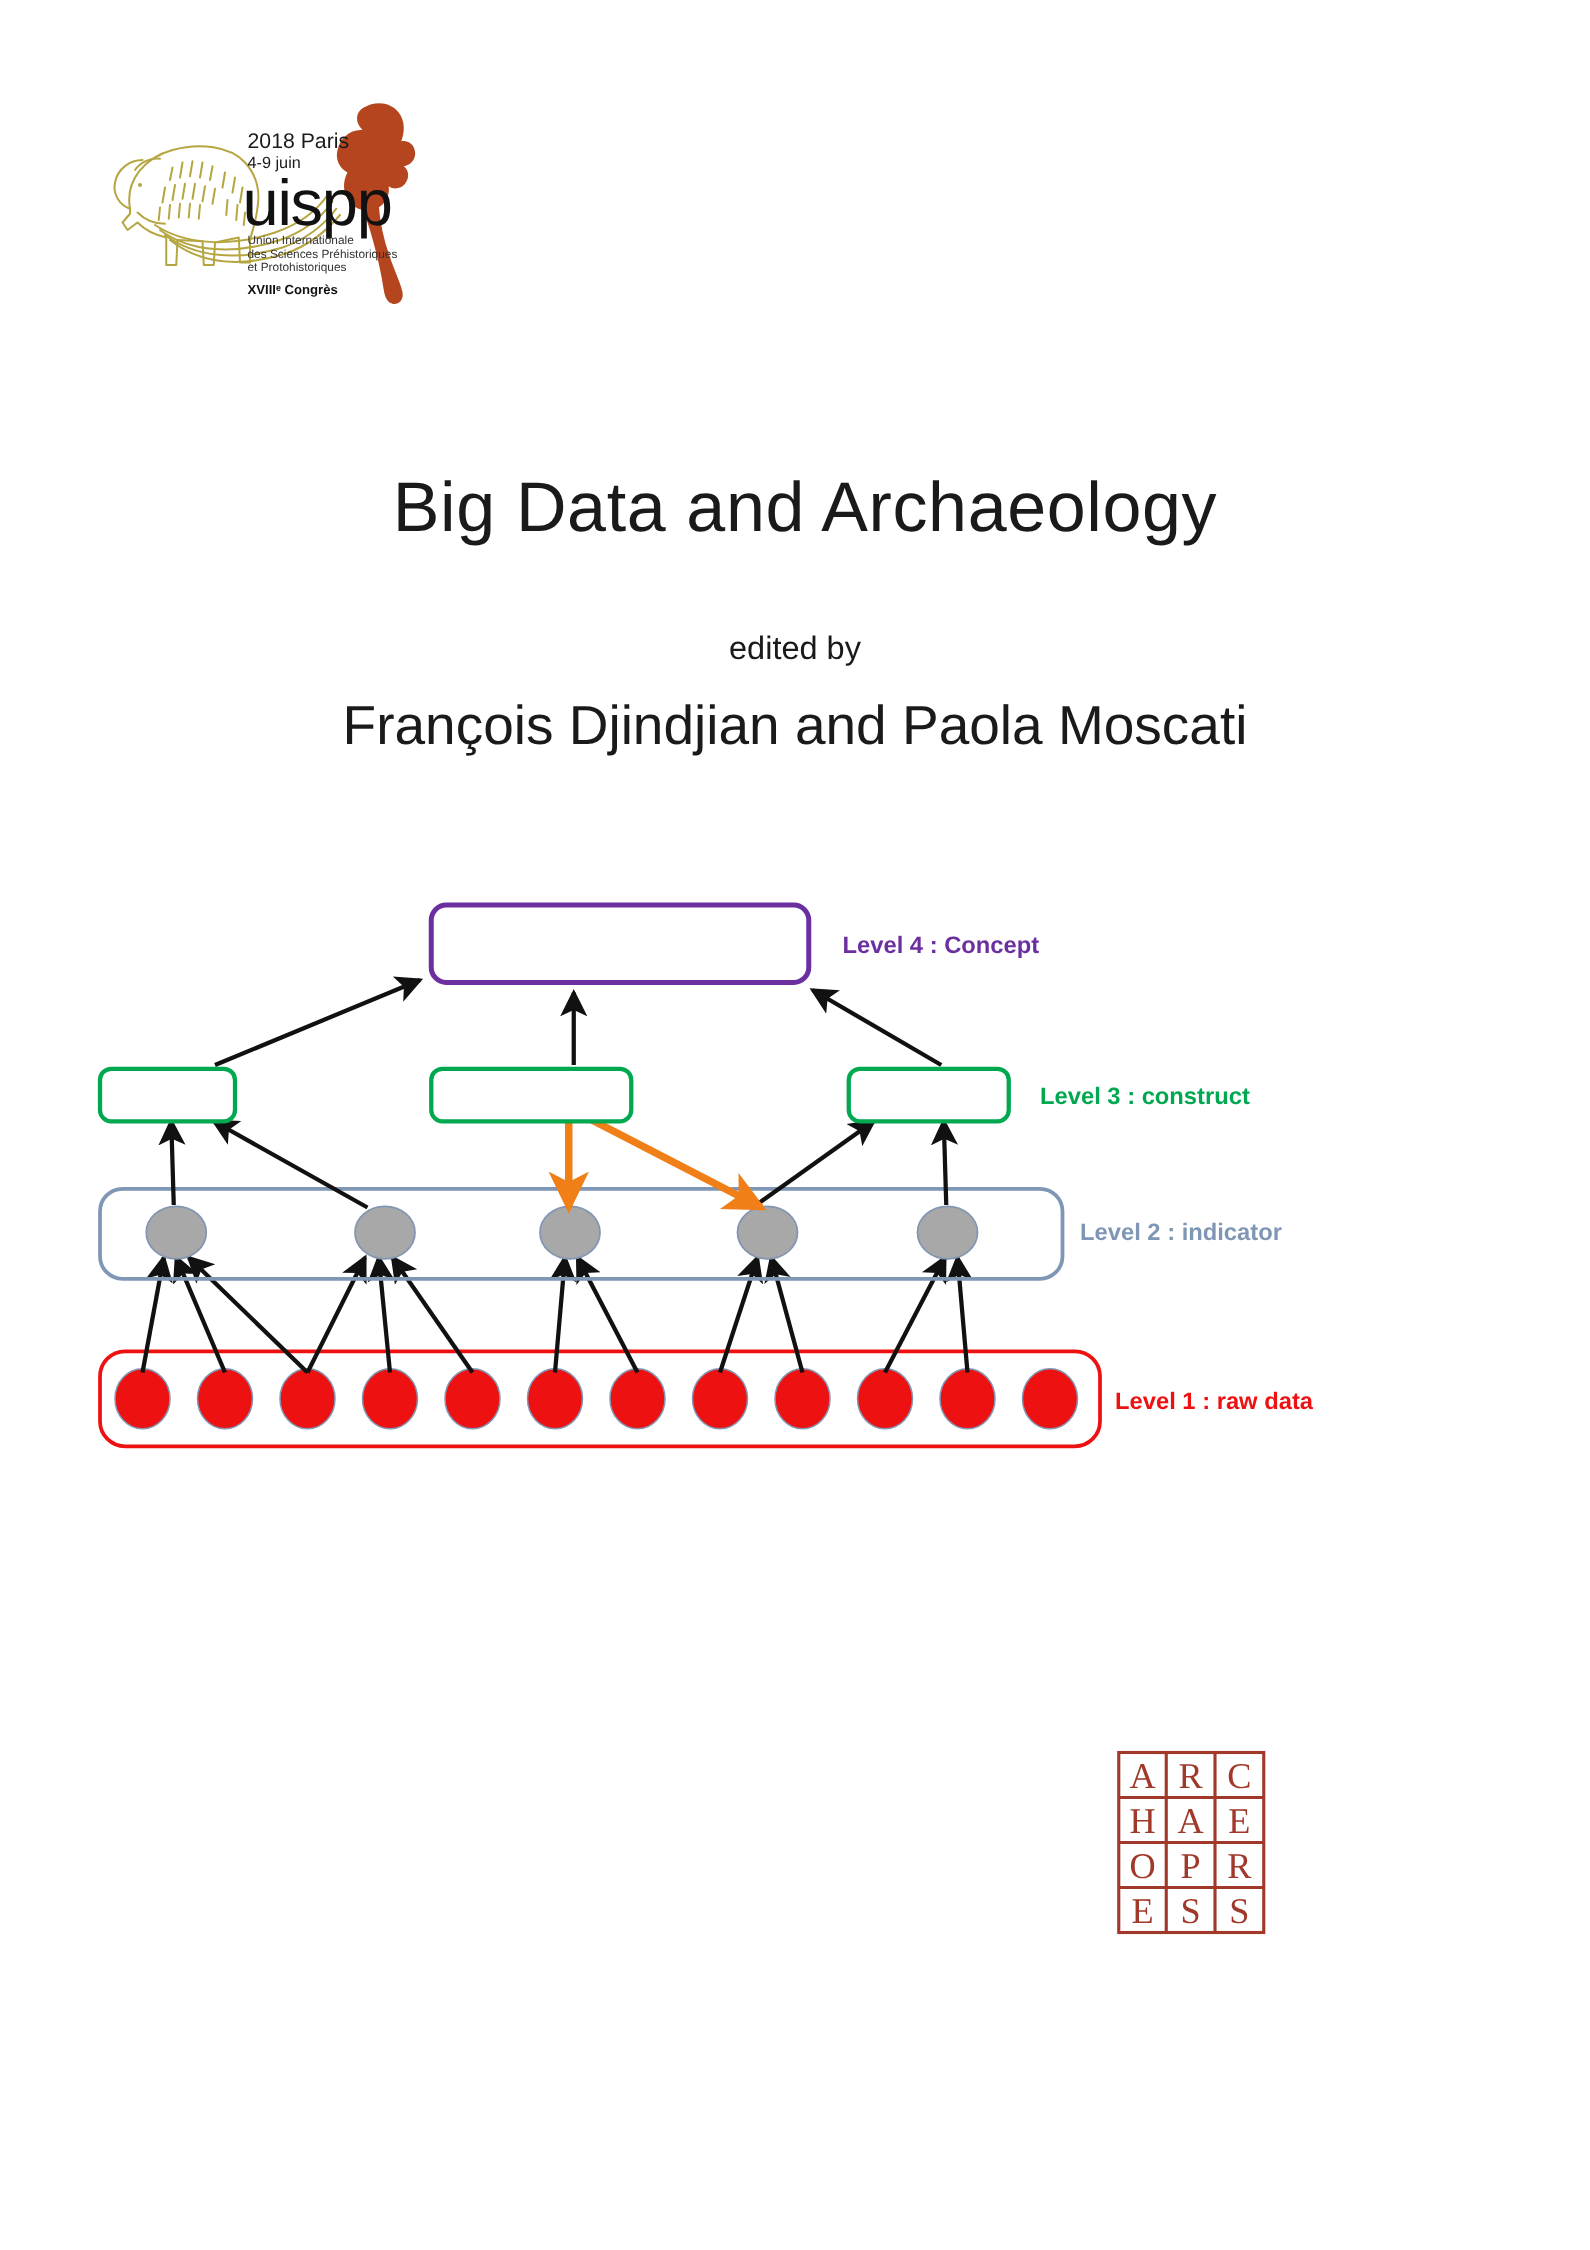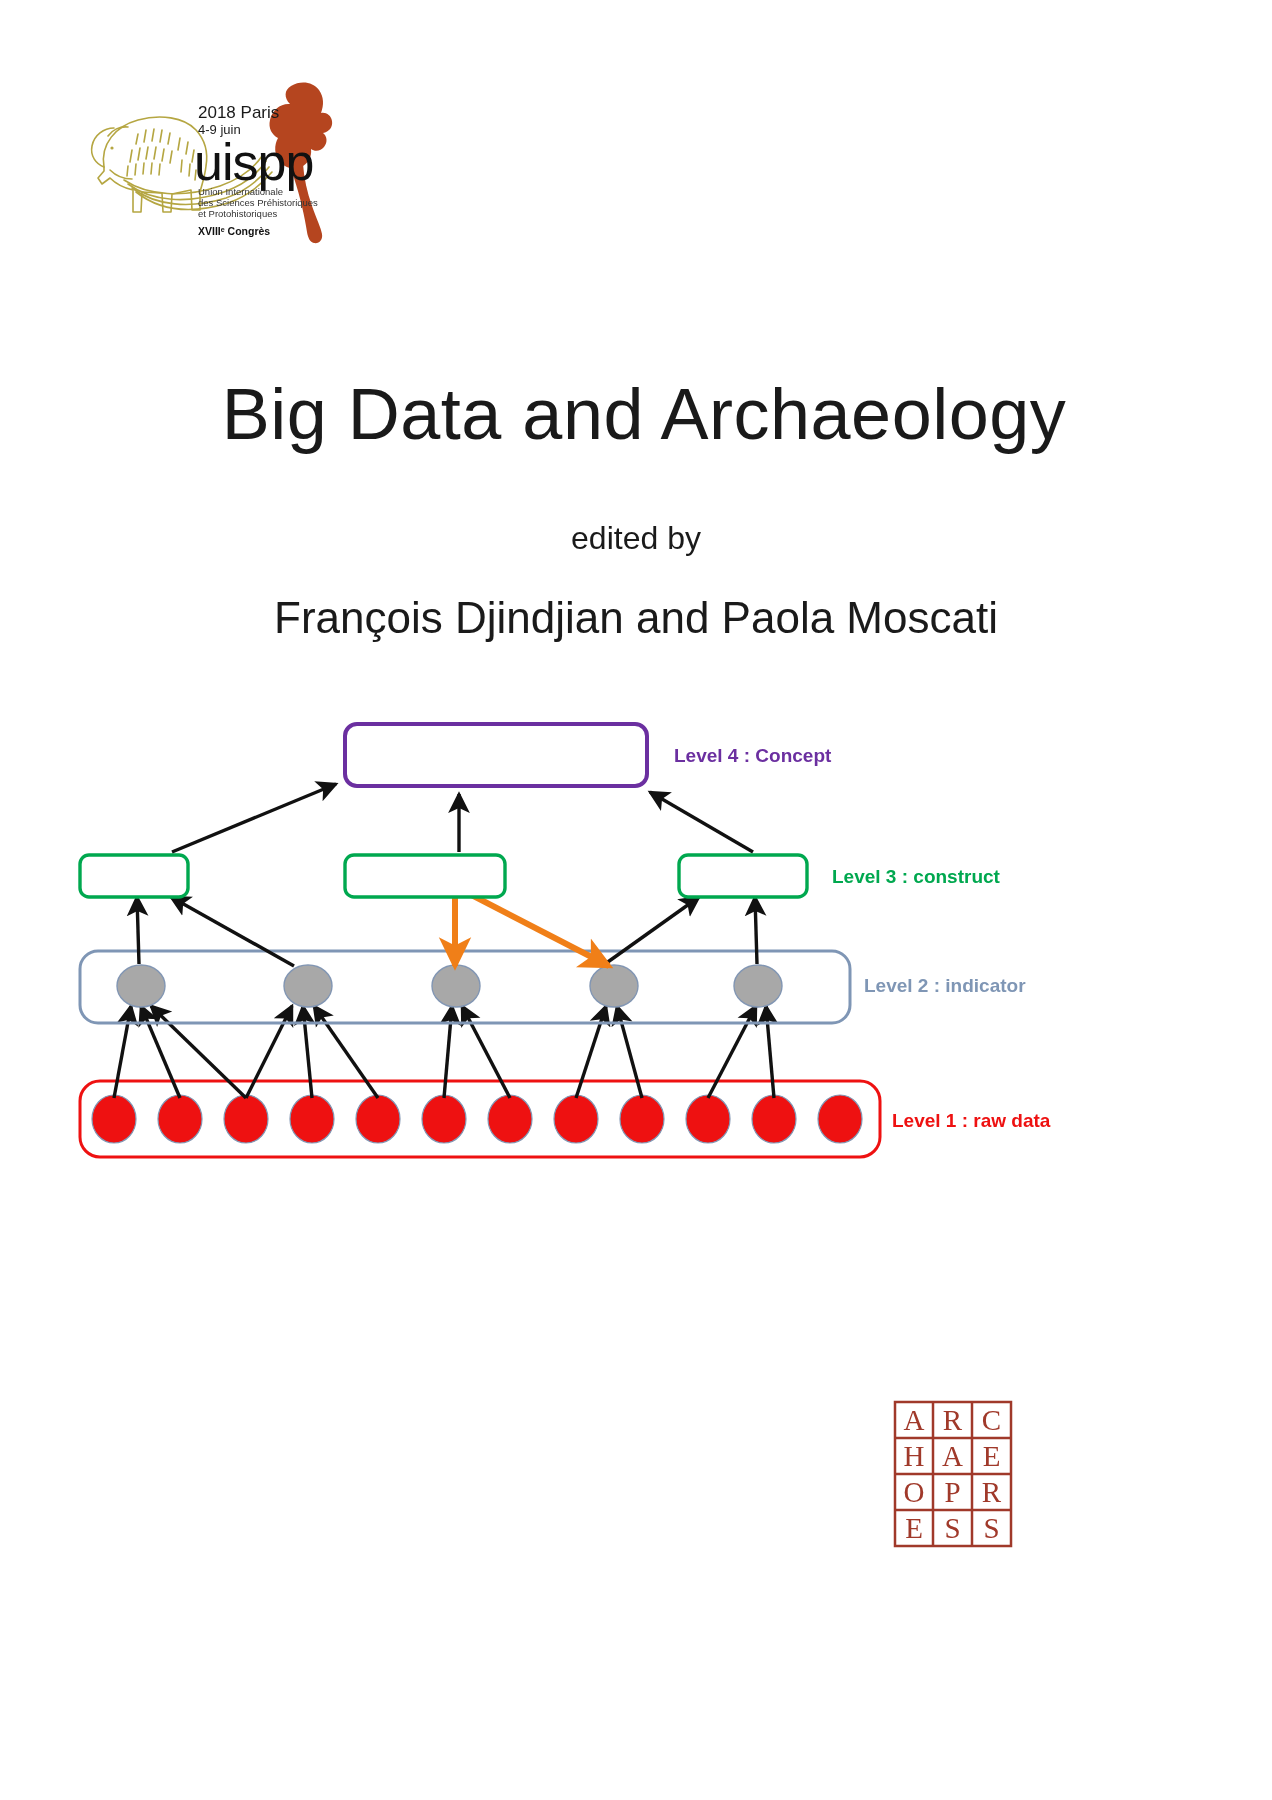--- a/index.html
+++ b/index.html
@@ -28,35 +28,35 @@
   
   #title-block {
     position: absolute;
     left: 0;
     top: 375px;
     width: 1272px;
     text-align: center;
   }
   #book-title {
     font-family: "Liberation Sans", sans-serif;
-    font-size: 72px;
+    font-size: 56px;
     font-weight: 400;
     color: #1a1a1a;
     letter-spacing: 0.5px;
     line-height: 1.1;
     margin: 0;
     padding-left: 16px;
   }
   #edited-by {
     margin-top: 66px;
-    font-size: 32px;
+    font-size: 26px;
     color: #1a1a1a;
   }
   #editors {
-    margin-top: 36px;
+    margin-top: 22px;
     font-size: 44px;
     color: #1a1a1a;
   }
 
   
   #diagram {
     position: absolute;
     left: 0;
     top: 700px;
     width: 1043px;

